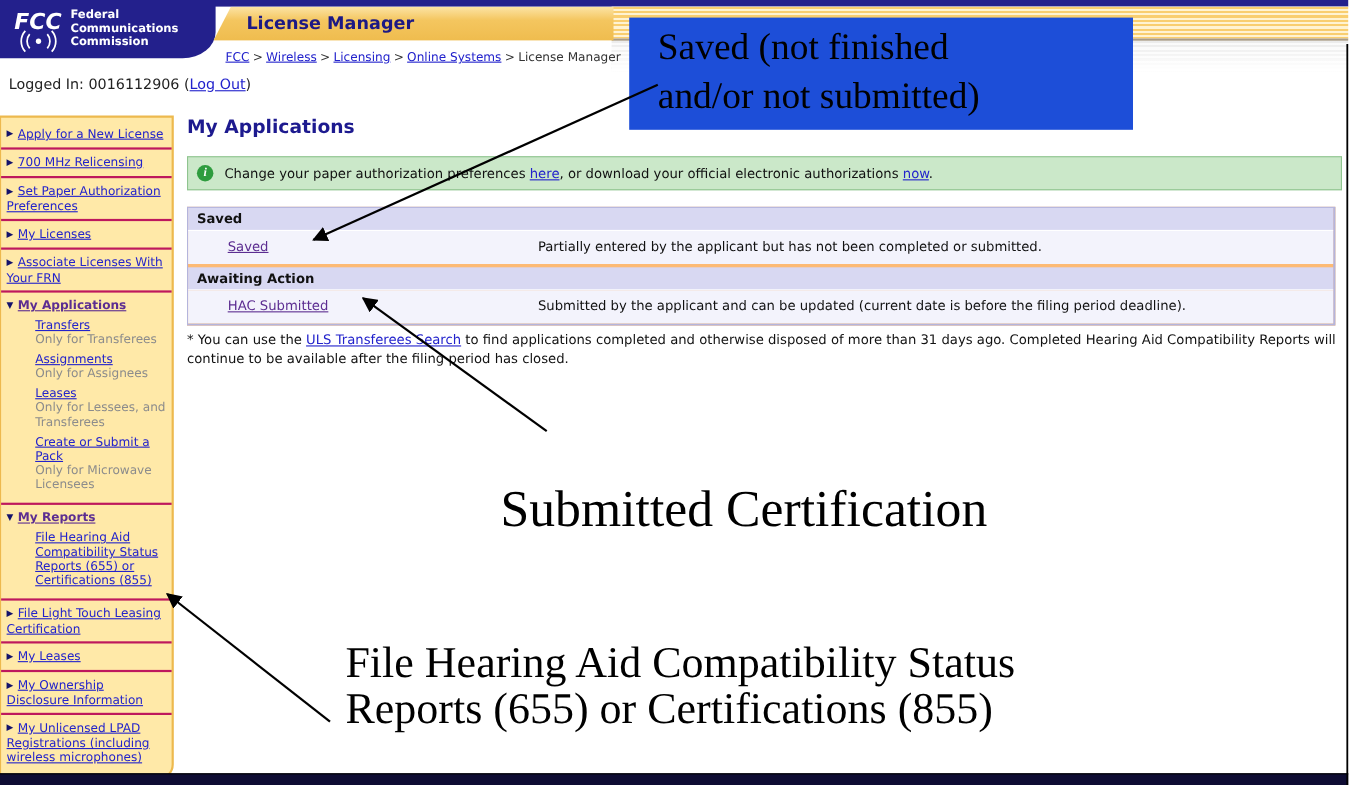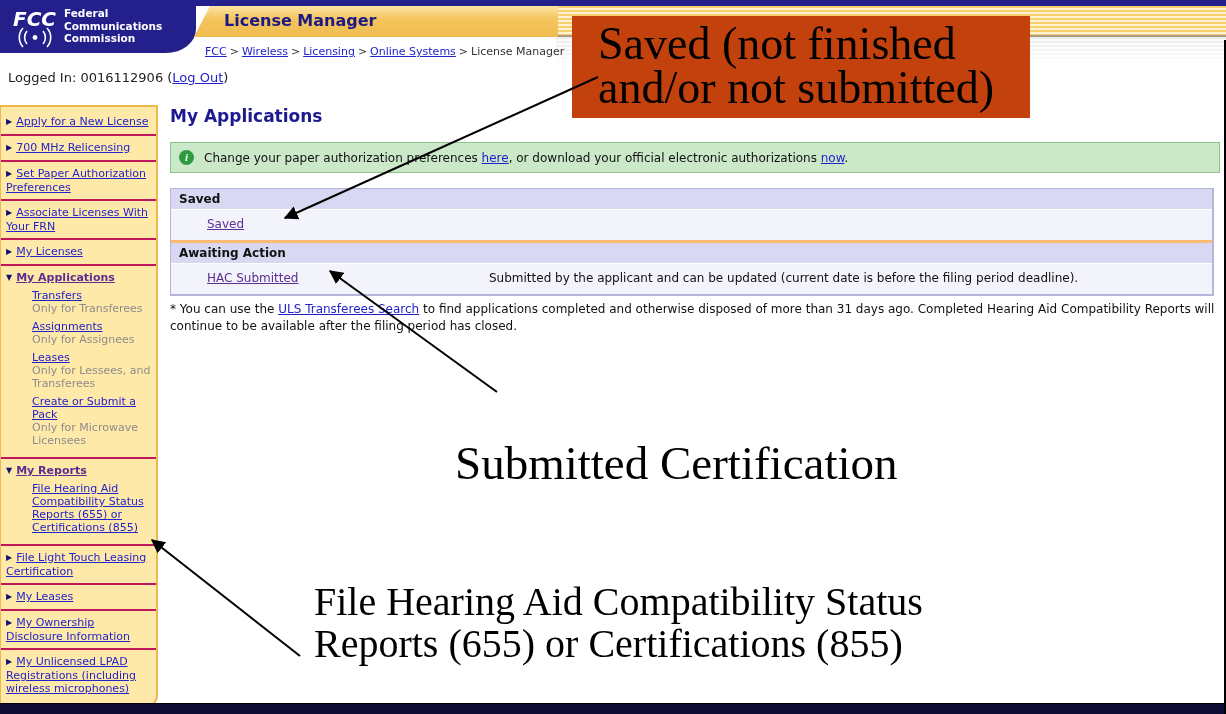--- a/index.html
+++ b/index.html
@@ -50,22 +50,22 @@
   .apps-table{position:absolute;left:170px;top:188px;width:1044px;box-sizing:border-box;
         border:1px solid #B4B4DC;border-right-width:2px;border-bottom-width:2px;font-size:12px;background:#fdba74;}
   .section + .section{margin-top:3px;}
   .section-header{background:#D8D8F2;font-weight:bold;padding:3px 8px;border-bottom:1px solid #fff;}
   .t-row{background:#F3F3FC;display:flex;padding:7px 0 9px;}
   .cell-link{width:318px;padding-left:36px;box-sizing:border-box;}
   .cell-desc{flex:1;padding-right:8px;}
   .footnote{position:absolute;left:170px;top:301px;width:1046px;font-size:12px;line-height:17px;color:#111;}
   
   .callout{font-family:"Liberation Serif","DejaVu Serif",serif;color:#000;z-index:40;}
-  .callout-box{position:absolute;left:572px;top:16px;width:458px;height:102px;background:#c2410c;
-        font-size:46px;line-height:44px;padding:6px 0 0 26px;box-sizing:border-box;}
+  .callout-box{position:absolute;left:572px;top:16px;width:458px;height:102px;background:#1d4ed8;
+        font-size:34px;line-height:44px;padding:6px 0 0 26px;box-sizing:border-box;}
   .callout-submitted{position:absolute;left:455px;top:390px;font-size:47px;margin-top:46px;}
   .callout-filehac{position:absolute;left:314px;top:581px;font-size:40px;line-height:42px;}
   .arrows{position:absolute;left:0;top:0;width:1226px;height:714px;pointer-events:none;z-index:50;}
   
   .bottom-bar{position:absolute;left:0;bottom:0;width:100%;height:10px;background:#0E0C33;border-top:1px solid #000;}
   .frame-right{position:absolute;right:0;top:40px;bottom:0;width:2px;background:#000;}
 </style>
 </head>
 <body>
 
@@ -109,24 +109,24 @@
     <div class="sb-item">
       <span class="tri">▶</span><a class="sb-link">Apply for a New License</a>
     </div>
     <div class="sb-item">
       <span class="tri">▶</span><a class="sb-link">700 MHz Relicensing</a>
     </div>
     <div class="sb-item">
       <span class="tri">▶</span><a class="sb-link">Set Paper Authorization Preferences</a>
     </div>
     <div class="sb-item">
+      <span class="tri">▶</span><a class="sb-link">My Licenses</a>
+    </div>
+    <div class="sb-item">
       <span class="tri">▶</span><a class="sb-link">Associate Licenses With Your FRN</a>
-    </div>
-    <div class="sb-item">
-      <span class="tri">▶</span><a class="sb-link">My Licenses</a>
     </div>
     <div class="sb-item">
       <span class="tri">▼</span><a class="sb-parent">My Applications</a>
       <div class="sb-children">
         <div class="sb-child">
           <a class="sb-link">Transfers</a>
           <div class="sb-note">Only for Transferees</div>
         </div>
         <div class="sb-child">
           <a class="sb-link">Assignments</a>
@@ -173,20 +173,21 @@
     </span>
   </div>
 
   <div class="apps-table">
     <div class="section">
       <div class="section-header">Saved</div>
       <div class="t-row">
         <div class="cell-link">
           <a class="purple-link">Saved</a>
         </div>
+        <div class="cell-desc">Partially entered by the applicant but has not been completed or submitted.</div>
       </div>
     </div>
     <div class="section">
       <div class="section-header">Awaiting Action</div>
       <div class="t-row">
         <div class="cell-link">
           <a class="purple-link">HAC Submitted</a>
         </div>
         <div class="cell-desc">Submitted by the applicant and can be updated (current date is before the filing period deadline).</div>
       </div>

